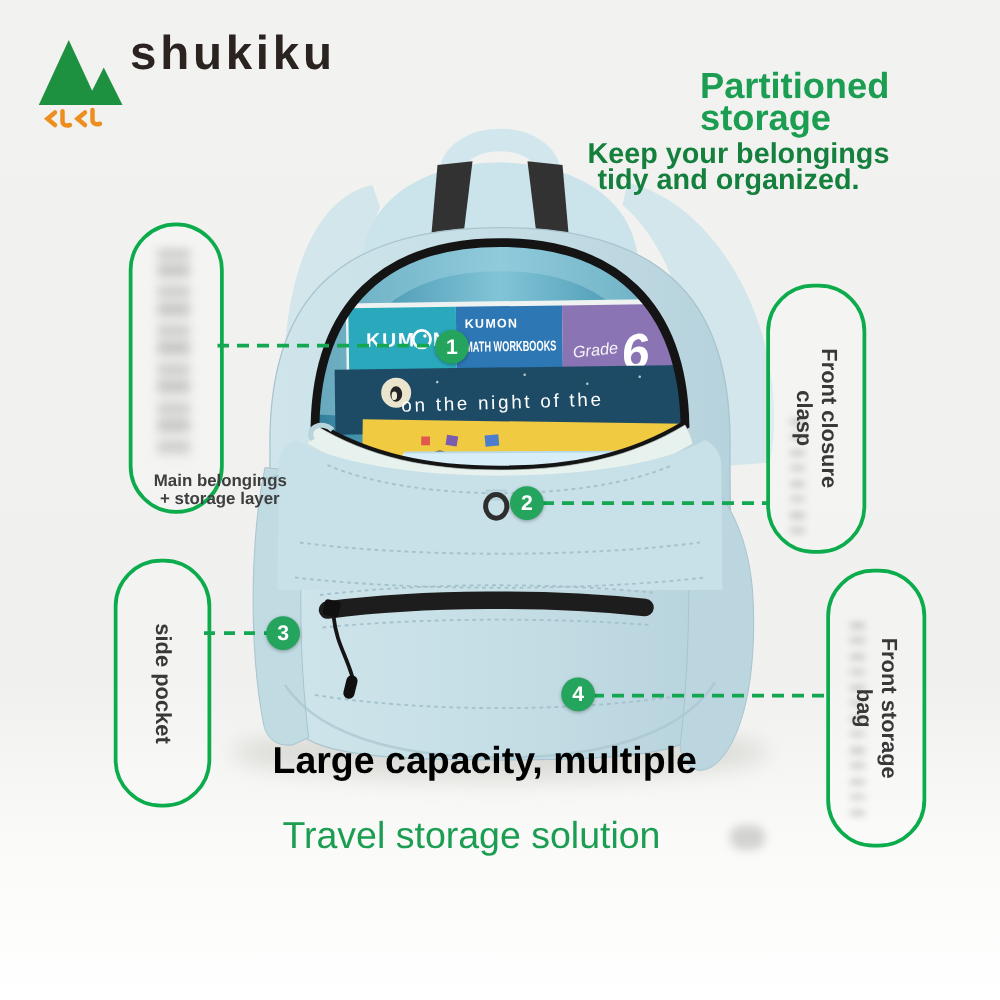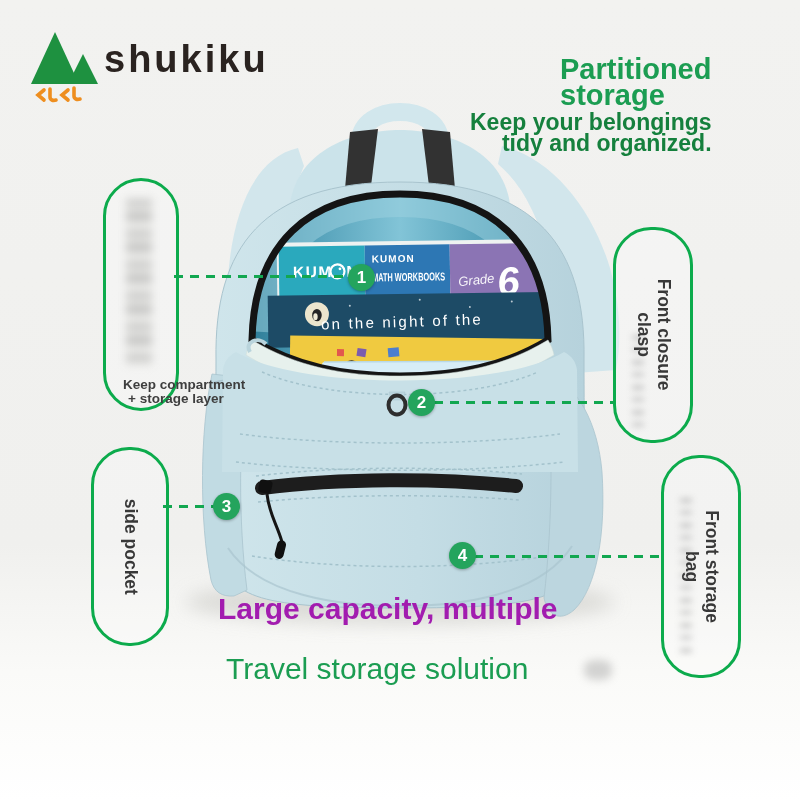--- a/index.html
+++ b/index.html
@@ -4,31 +4,31 @@
 <style>
   html,body{margin:0;padding:0;}
   body{
     width:800px;height:800px;position:relative;overflow:hidden;
     font-family:"Liberation Sans",sans-serif;
     background:linear-gradient(180deg,#f2f2f0 0%,#f0f0ee 68%,#fafaf8 84%,#ffffff 100%);
   }
   .abs{position:absolute;}
   
   .brand-word{
-    left:104px;top:38px;font-size:38px;font-weight:bold;color:#2a2320;
+    left:104px;top:22px;font-size:38px;font-weight:bold;color:#2a2320;
     letter-spacing:3px;
   }
   .title-block{left:560px;top:56px;width:212px;text-align:left;
     color:#1b9d52;font-weight:bold;font-size:29px;line-height:26px;}
   .title-block .t2{margin-right:14px;}
   .subtitle-block{left:470px;top:112px;color:#15803d;font-weight:bold;
     font-size:23px;line-height:21px;}
-  .subtitle-block .s2{margin-left:8px;text-align:right;}
-  
-  .footer-head{left:218px;top:594px;color:#a21caf;font-weight:bold;
+  .subtitle-block .s2{margin-left:8px;}
+  
+  .footer-head{left:218px;top:594px;color:#000000;font-weight:bold;
     font-size:30px;line-height:29px;}
   .footer-head .f2{margin-left:16px;}
   .footer-sub{left:226px;top:652px;color:#1b9d52;font-weight:normal;font-size:30px;}
   .footer-smudge{left:584px;top:660px;width:28px;height:20px;background:#8a8a8a;
     opacity:.35;filter:blur(4px);border-radius:40%;}
   
   .pill{position:absolute;border:3px solid #0cab4c;border-radius:38px;
     background:rgba(253,253,252,.30);}
   .vwrap{position:absolute;inset:0;display:flex;align-items:center;justify-content:center;}
   .vtext{transform:rotate(90deg);text-align:center;font-weight:bold;
@@ -189,21 +189,21 @@
   <div class="t2">storage</div>
 </div>
 <div class="abs subtitle-block">
   <div>Keep your belongings</div>
   <div class="s2">tidy and organized.</div>
 </div>
 
 <div class="pill" style="left:103px;top:178px;width:70px;height:227px">
   <div class="smudge-big"></div>
   <div class="pill1-label">
-    <div>Keep compartment</div>
+    <div>Main belongings</div>
     <div class="l2">+ storage layer</div>
   </div>
 </div>
 
 <div class="pill" style="left:613px;top:227px;width:74px;height:210px">
   <div class="ghost" style="left:16px;top:105px;height:95px"></div>
   <div class="vwrap">
       <div class="vtext">
     <div>Front closure</div>
     <div>clasp</div>

